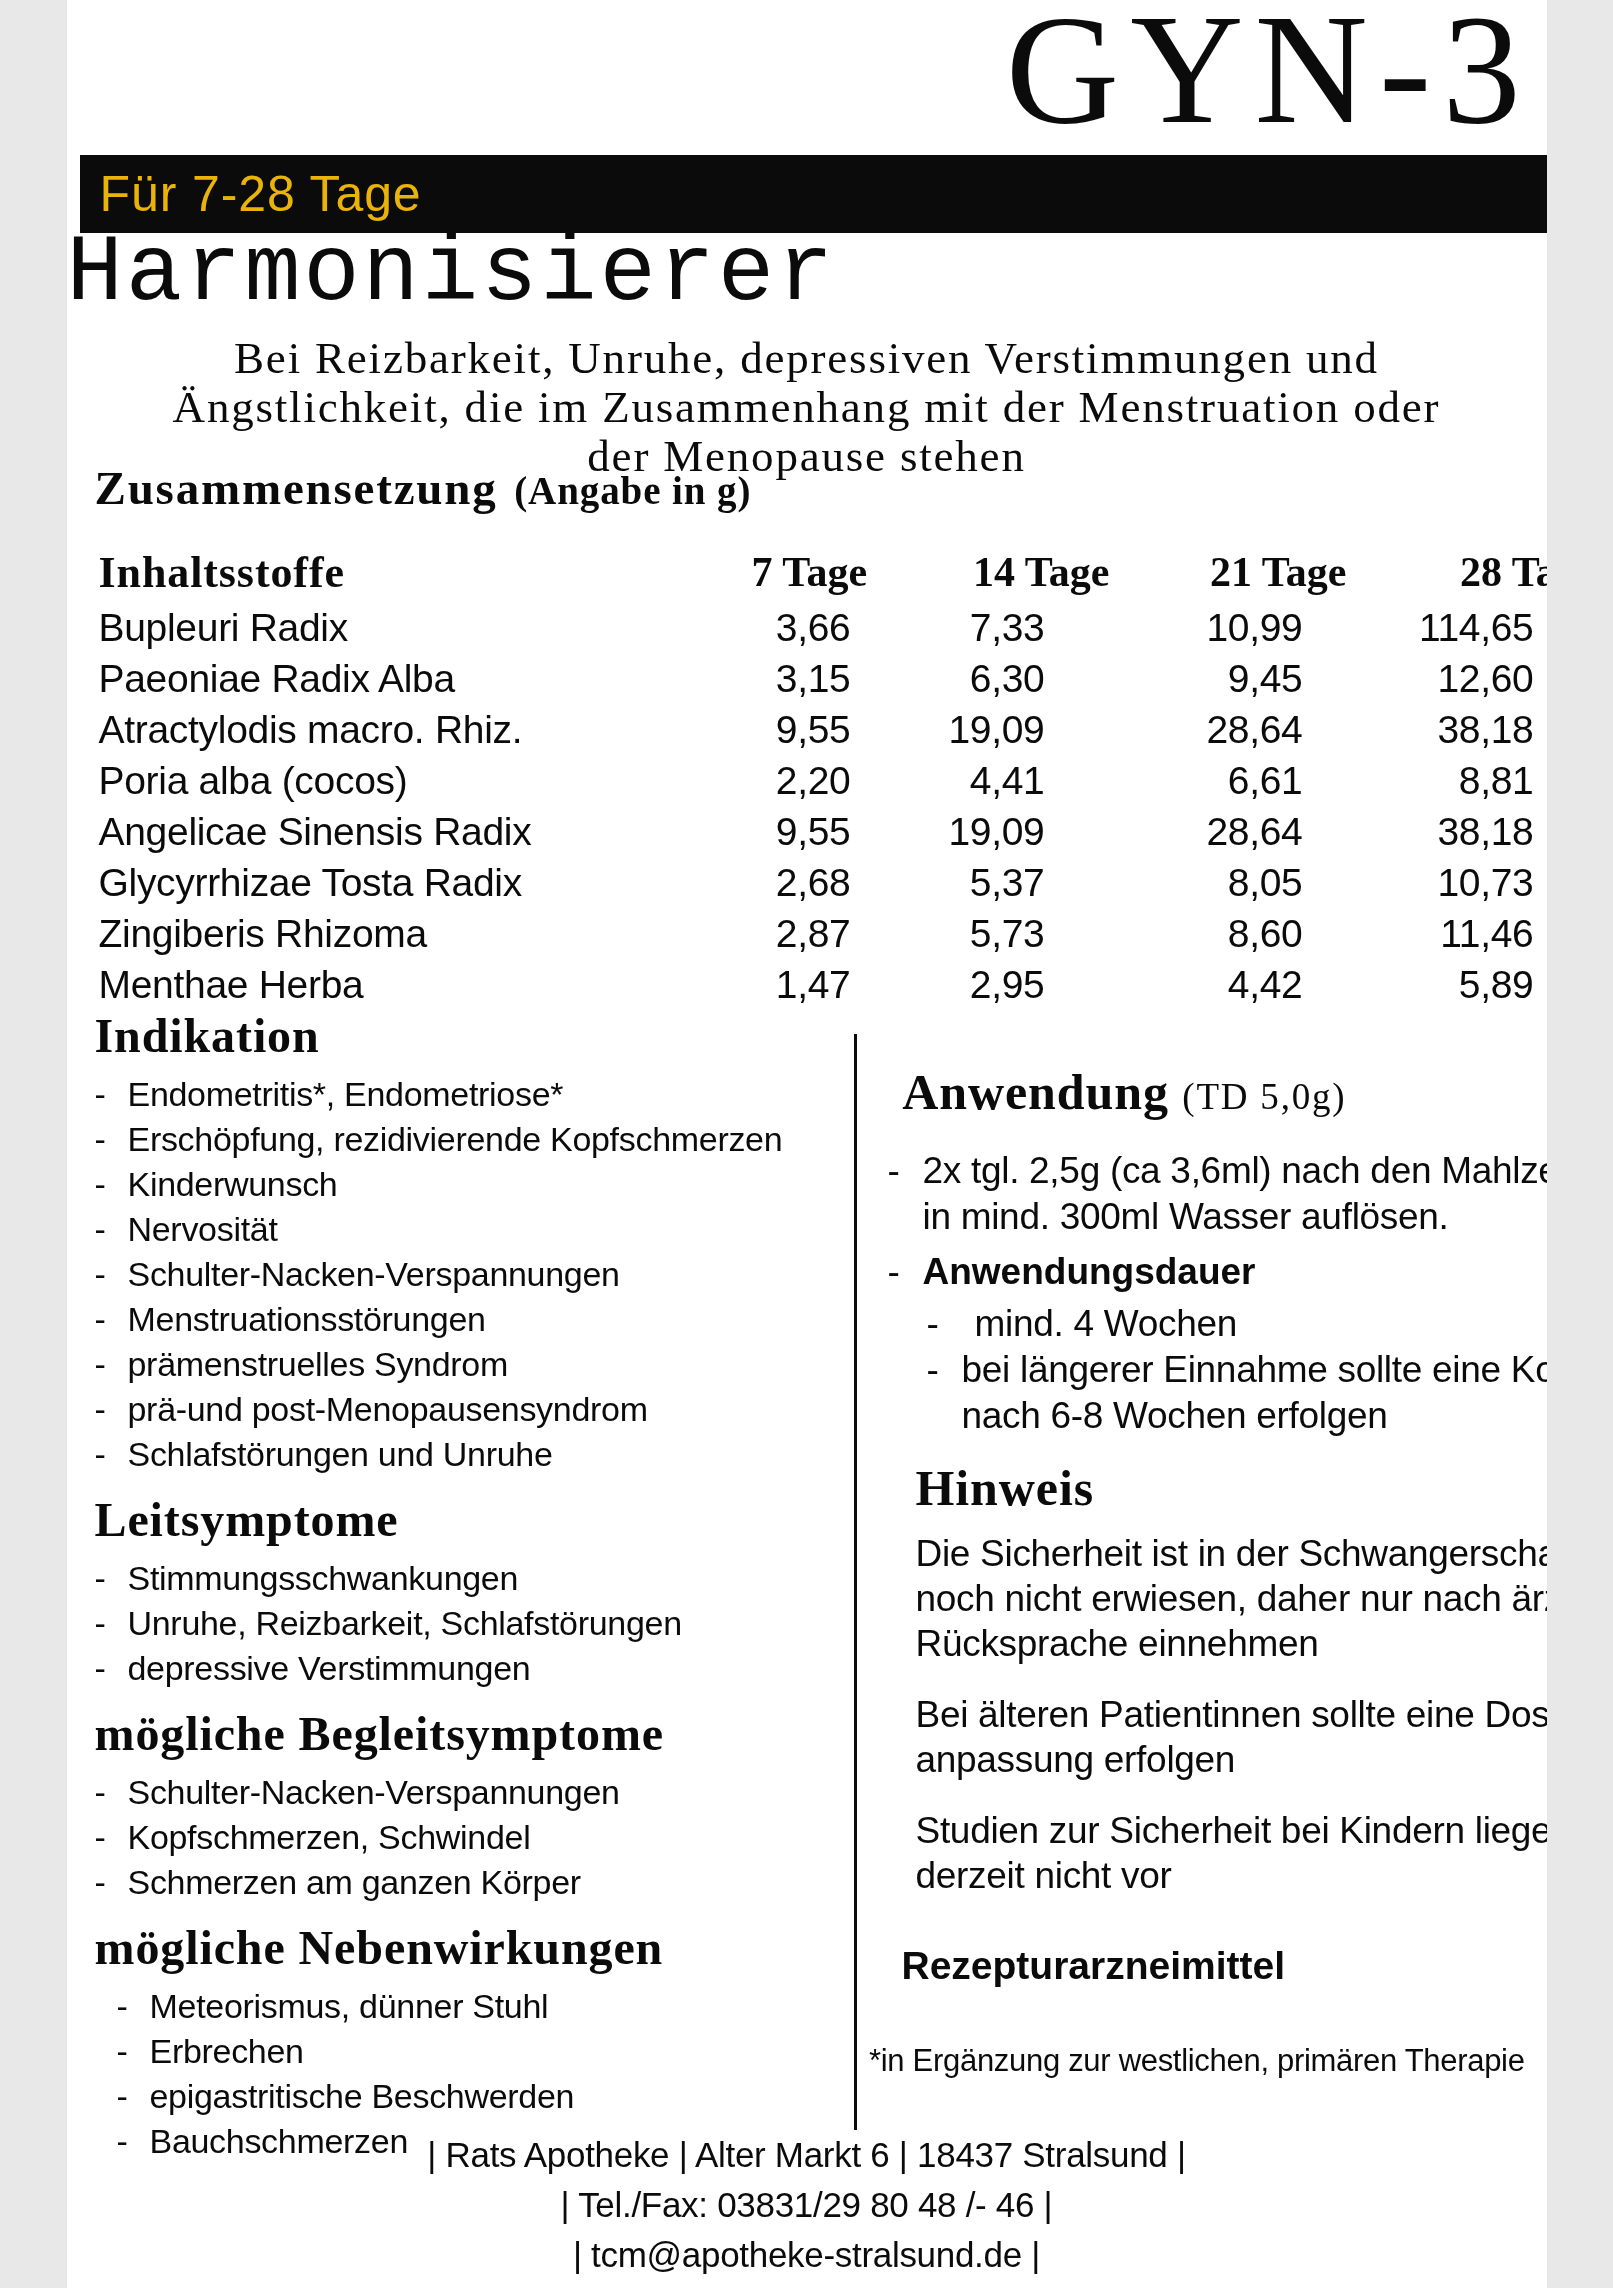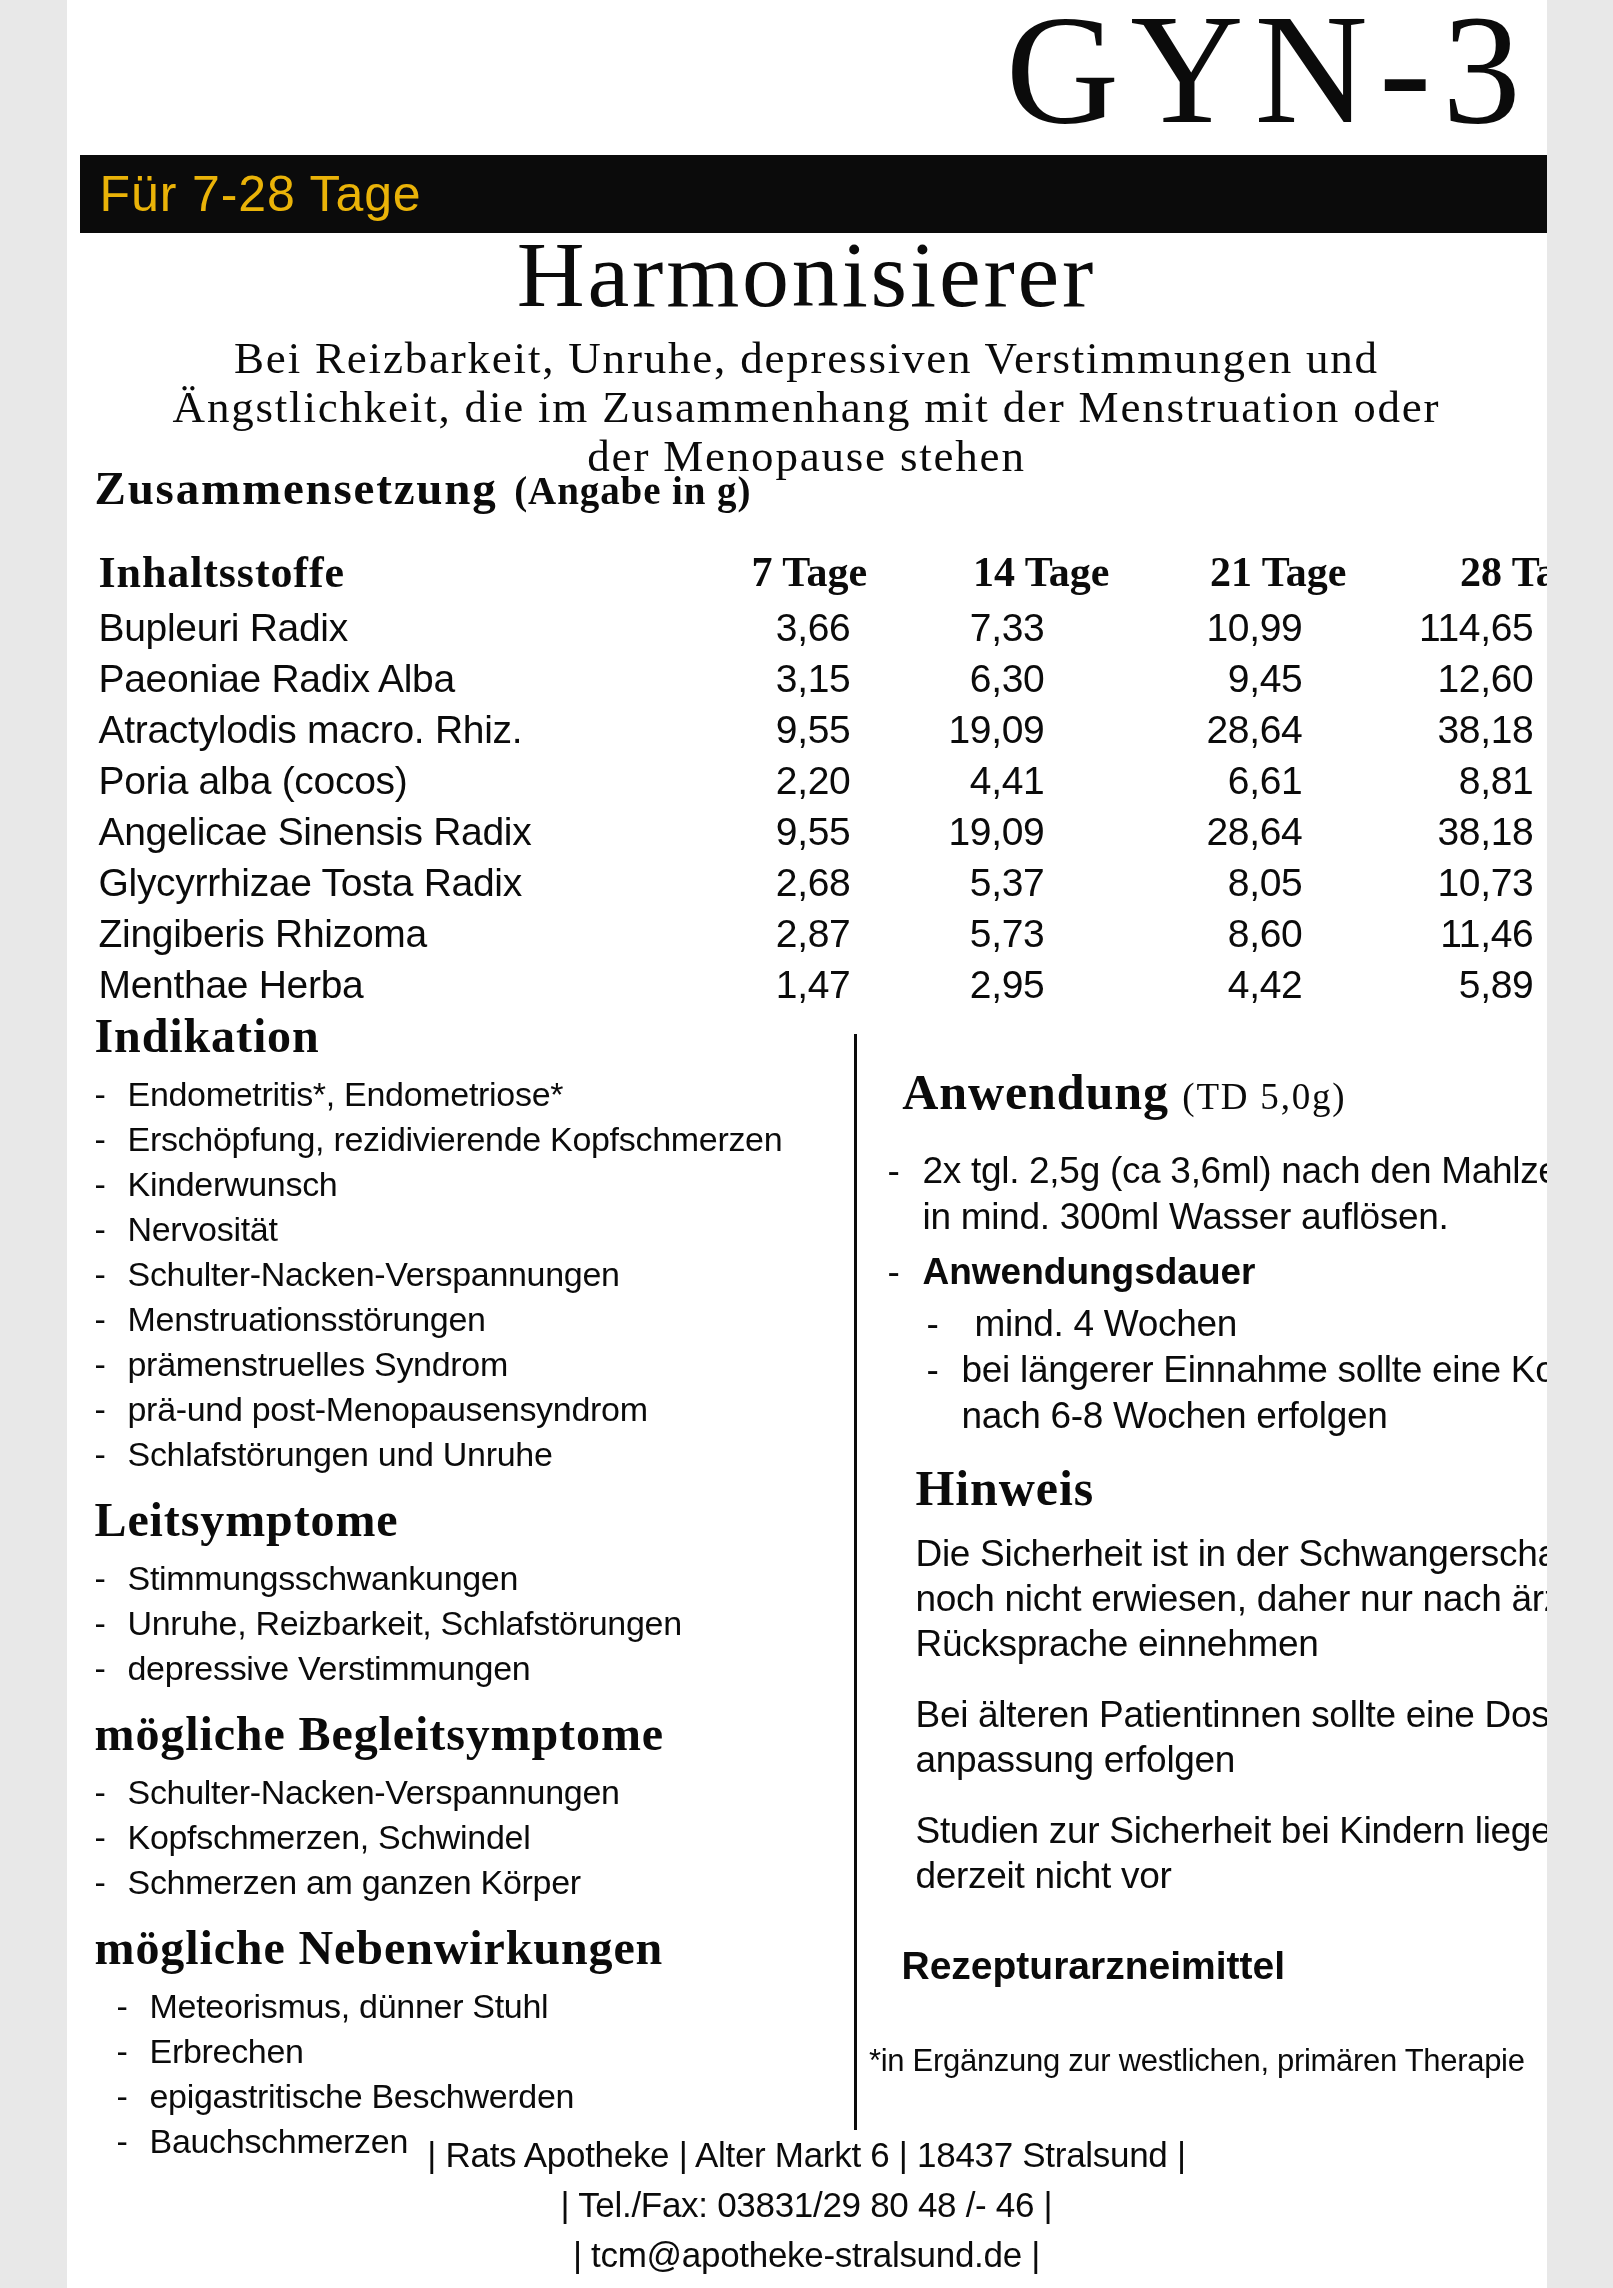--- a/index.html
+++ b/index.html
@@ -30,22 +30,22 @@
   }
   .topbar-label{
     color:#eab308;
     font-size:50px;
     letter-spacing:0.9px;
     padding-left:20px;
     font-family:"Liberation Sans",sans-serif;
   }
   .title{
     position:absolute;left:0;top:225px;width:100%;
-    margin:0;text-align:center;
-    font-family:Liberation Serif, serif;
+    margin:0;
+    font-family:Liberation Mono, monospace;
     font-weight:normal;
     font-size:94px;line-height:1.05;
     letter-spacing:2.8px;
   }
   .subtitle{
     position:absolute;left:0;top:334px;width:100%;
     text-align:center;
     font-family:"Liberation Serif",serif;
     font-size:45px;line-height:49px;
     letter-spacing:1.8px;

